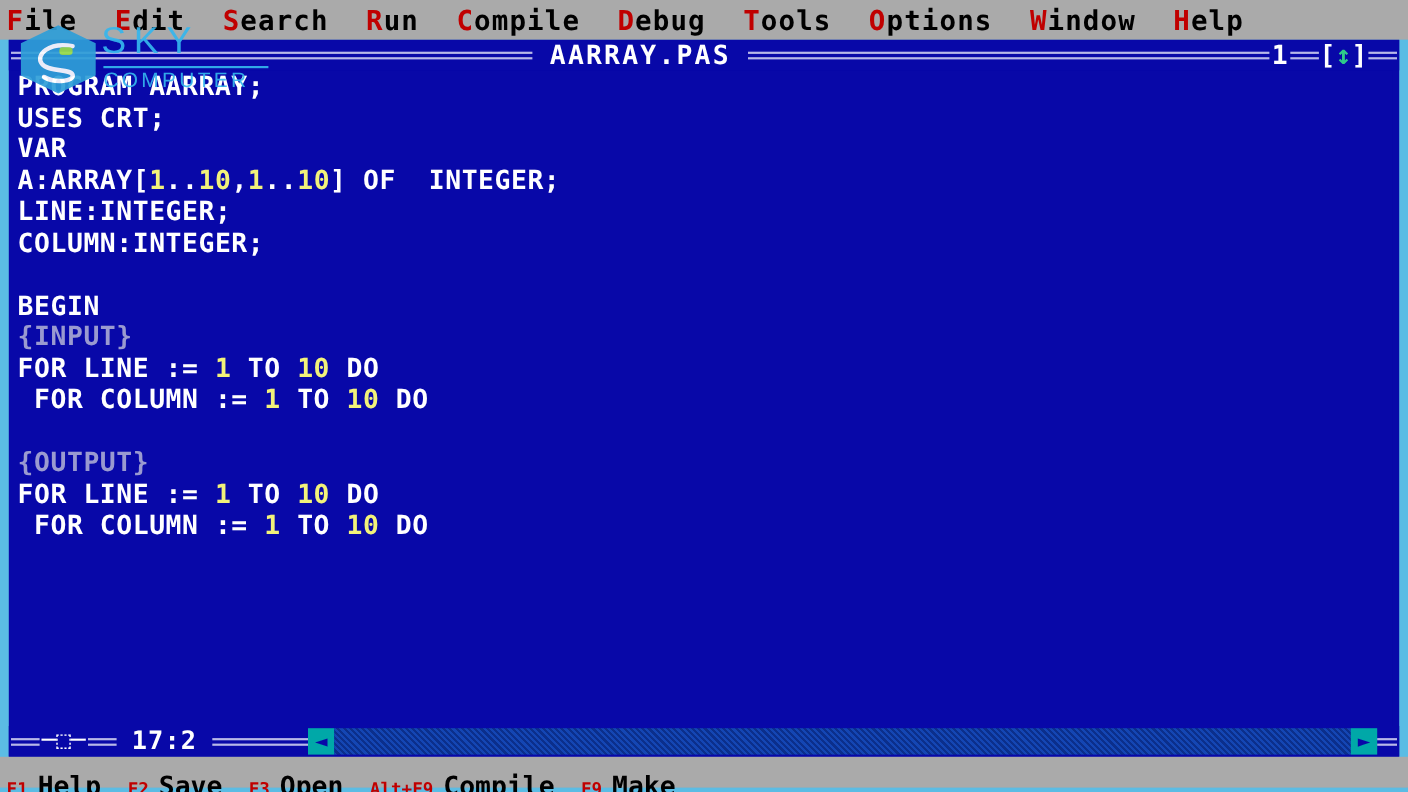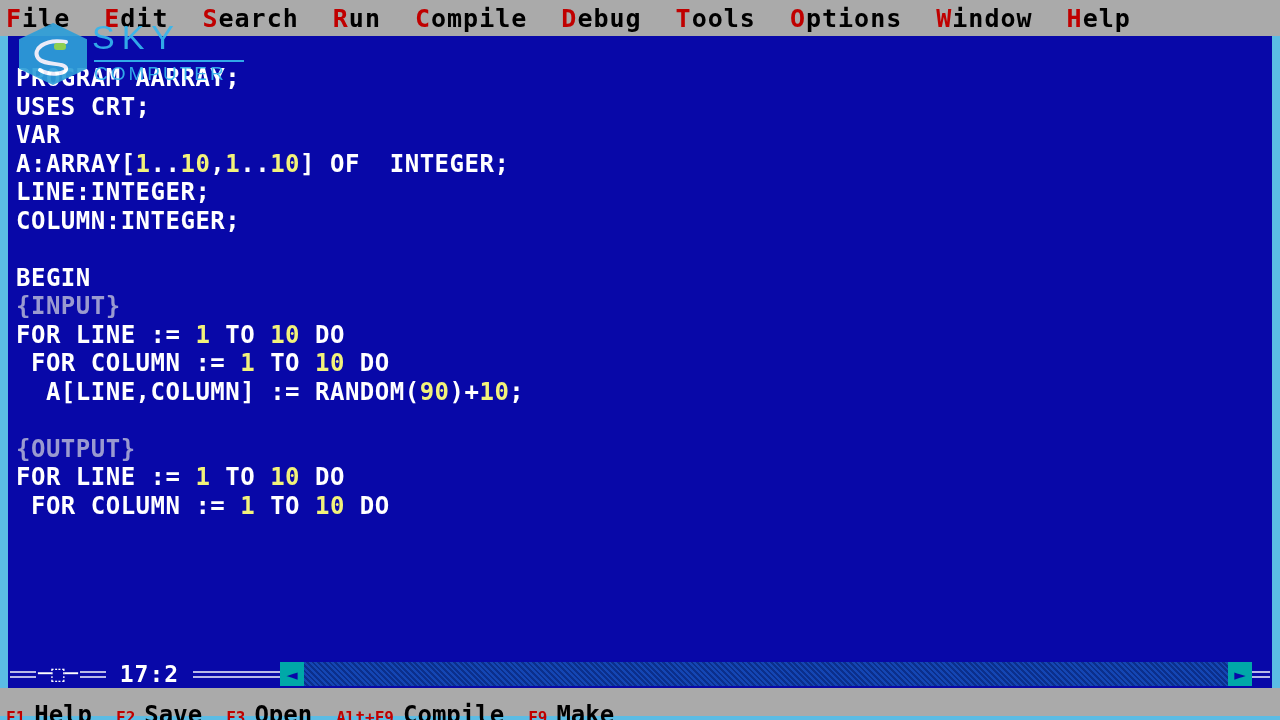--- a/index.html
+++ b/index.html
@@ -286,34 +286,42 @@
       <div class="menu-item"><span class="hot">C</span><span>ompile</span></div>
       <div class="menu-item"><span class="hot">D</span><span>ebug</span></div>
       <div class="menu-item"><span class="hot">T</span><span>ools</span></div>
       <div class="menu-item"><span class="hot">O</span><span>ptions</span></div>
       <div class="menu-item"><span class="hot">W</span><span>indow</span></div>
       <div class="menu-item"><span class="hot">H</span><span>elp</span></div>
     </div>
 
   <div id="window">
 
+    <div id="titlebar">
+      <span class="dblline"></span>
+      <span id="window-title">AARRAY.PAS</span>
+      <span class="dblline"></span>
+      <span id="win-number">1</span>
+      <span class="dblline short"></span>
+      <span id="maximize-btn"><span>[</span><span class="arrows">↕</span><span>]</span></span>
+      <span class="dblline short"></span>
+    </div>
 
     <div id="code">
         <div class="code-line"><span>PROGRAM AARRAY;</span></div>
         <div class="code-line"><span>USES CRT;</span></div>
         <div class="code-line"><span>VAR</span></div>
         <div class="code-line"><span>A:ARRAY[</span><span class="num">1</span><span>..</span><span class="num">10</span><span>,</span><span class="num">1</span><span>..</span><span class="num">10</span><span>] OF  INTEGER;</span></div>
         <div class="code-line"><span>LINE:INTEGER;</span></div>
         <div class="code-line"><span>COLUMN:INTEGER;</span></div>
         <div class="code-line"><span></span></div>
         <div class="code-line"><span>BEGIN</span></div>
         <div class="code-line"><span class="comment">{INPUT}</span></div>
         <div class="code-line"><span>FOR LINE := </span><span class="num">1</span><span> TO </span><span class="num">10</span><span> DO</span></div>
         <div class="code-line"><span> FOR COLUMN := </span><span class="num">1</span><span> TO </span><span class="num">10</span><span> DO</span></div>
-        <div class="code-line"><span>  A[LINE,COLUMN] := RANDOM(</span><span class="num">90</span><span>)+</span><span class="num">10</span><span>;</span></div>
         <div class="code-line"><span></span></div>
         <div class="code-line"><span class="comment">{OUTPUT}</span></div>
         <div class="code-line"><span>FOR LINE := </span><span class="num">1</span><span> TO </span><span class="num">10</span><span> DO</span></div>
         <div class="code-line"><span> FOR COLUMN := </span><span class="num">1</span><span> TO </span><span class="num">10</span><span> DO</span></div>
       </div>
 
     <div id="winbottom">
       <span class="dblline short"></span>
       <span id="resize-glyph">─⬚─</span>
       <span class="dblline short"></span>

